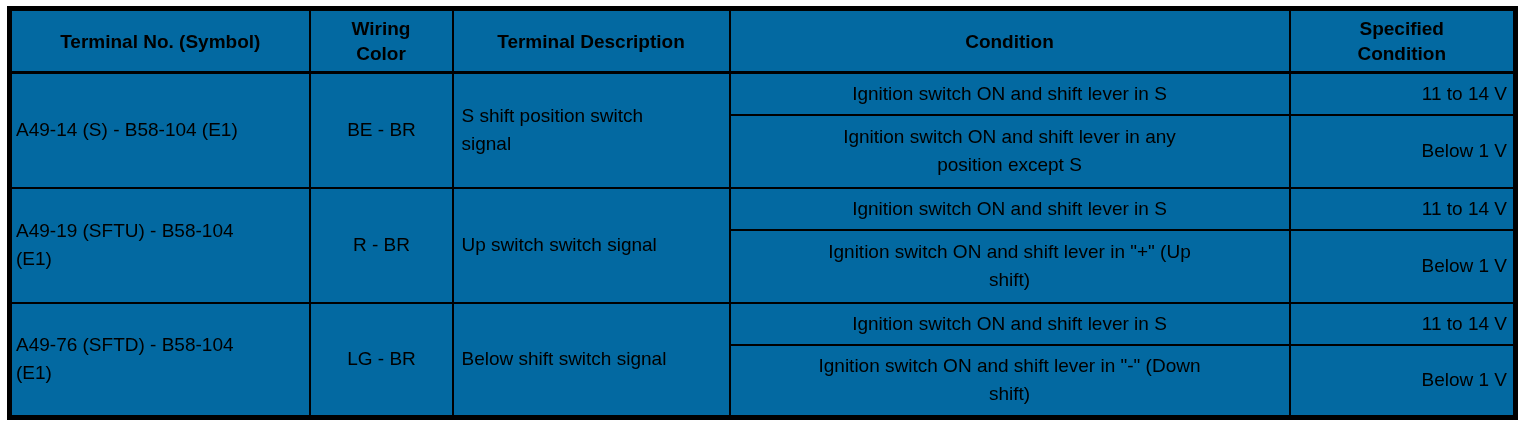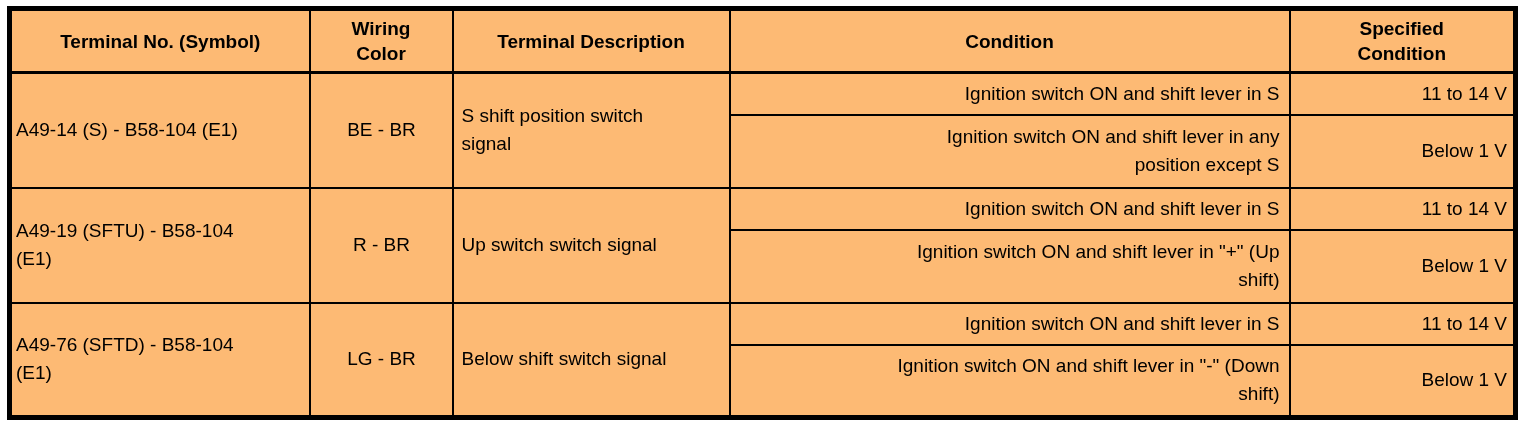--- a/index.html
+++ b/index.html
@@ -11,21 +11,21 @@
     overflow: hidden;
   }
   .table-wrap {
     padding: 6px 7px;
   }
   table.spec-table {
     border-collapse: collapse;
     table-layout: fixed;
     width: 1506px;
     border: 5px solid #000000;
-    background: #fdba74;
+    background: #0369a1;
   }
   .spec-table th,
   .spec-table td {
     border: 2px solid #000000;
     color: #000000;
     font-family: "Liberation Sans", "DejaVu Sans", sans-serif;
     white-space: pre-line;
     overflow: hidden;
     box-sizing: border-box;
   }
@@ -42,21 +42,21 @@
   .spec-table td {
     font-size: 19px;
     line-height: 28px;
     font-weight: normal;
     vertical-align: middle;
     padding: 2px 6px;
   }
   td.c-terminal { text-align: left; padding: 2px 4px; }
   td.c-color    { text-align: center; padding-left: 7px; }
   td.c-desc     { text-align: left;  padding: 2px 8px; }
-  td.c-cond     { text-align: right;  padding: 2px 9px; }
+  td.c-cond     { text-align: center;  padding: 2px 9px; }
   td.c-spec     { text-align: right; }
   tr.sub-a { height: 42px; }
   tr.sub-b { height: 73px; }
 </style>
 </head>
 <body>
 
 <div class="table-wrap">
   <table class="spec-table">
     <colgroup>

